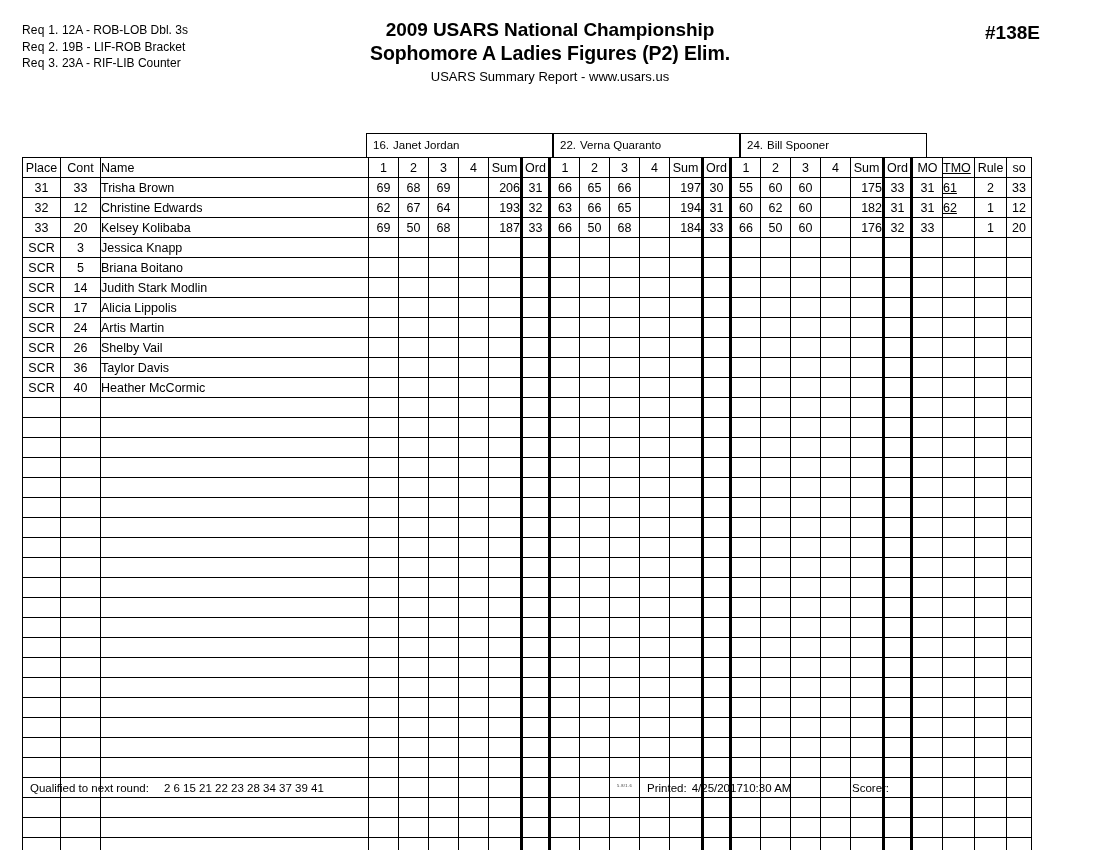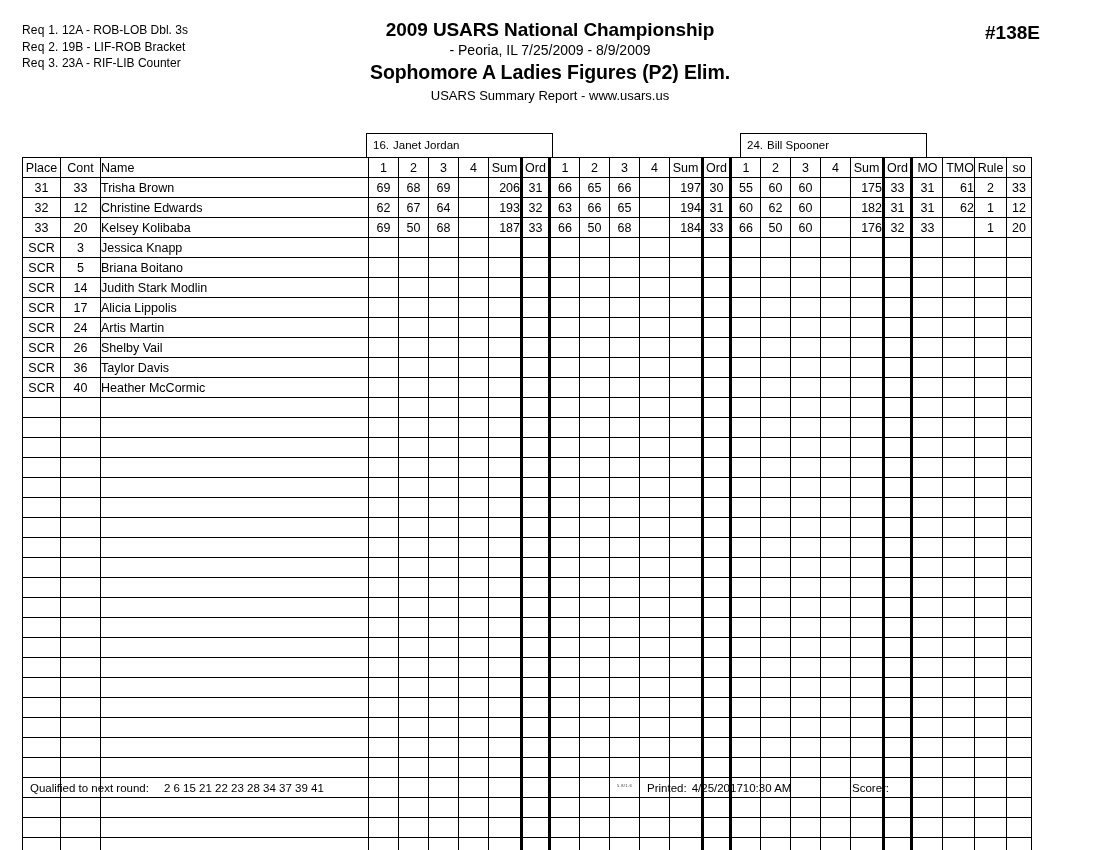--- a/index.html
+++ b/index.html
@@ -118,21 +118,21 @@
   .thickL { border-left: 3px solid #000 !important; }
   .thickR { border-right: 3px solid #000 !important; }
 
   .c-place  { width: 38px;  text-align: center; }
   .c-cont   { width: 40px;  text-align: center; }
   .c-name   { width: 268px; text-align: left; padding-left: 5px; }
   .c-sc     { width: 30px;  text-align: center; }
   .c-sum    { width: 33px;  text-align: right; padding-right: 3px; }
   .c-ord    { width: 28px;  text-align: center; font-weight: bold; }
   .c-mo     { width: 31px;  text-align: center; }
-  .c-tmo    { width: 32px;  text-align: right; }
+  .c-tmo    { width: 32px;  text-align: left; text-decoration: underline; }
   .c-rule   { width: 32px;  text-align: center; }
   .c-so     { width: 25px;  text-align: center; }
 
   thead .c-name { text-align: left; }
   thead .c-sum  { text-align: center; padding-right: 0; }
 
   tbody td { height: 20px; }
 
   
   .footer {
@@ -188,33 +188,35 @@
       <span class="req-val">19B - LIF-ROB Bracket</span>
     </span>
     <span class="req-line">
       <span class="req-lbl">Req  3.</span>
       <span class="req-val">23A - RIF-LIB Counter</span>
     </span>
   </div>
 
   <div class="title-block">
     <div class="title-main">2009 USARS National Championship</div>
-    <div class="title-venue">- Peoria, IL  7/25/2009 - 8/9/2009</div>
     <div class="title-event">Sophomore A Ladies Figures (P2) Elim.</div>
     <div class="title-sub">USARS Summary Report - www.usars.us</div>
   </div>
 
   <div class="event-number">#138E</div>
 </div>
 
 <div class="sheet">
 
   <div class="judge-band">
     <div class="judge-box" style="left:344px; width:187px;">
       <span class="jnum">16.</span><span>Janet Jordan</span>
+    </div>
+    <div class="judge-box" style="left:531px; width:187px;">
+      <span class="jnum">22.</span><span>Verna Quaranto</span>
     </div>
     <div class="judge-box" style="left:718px; width:187px;">
       <span class="jnum">24.</span><span>Bill Spooner</span>
     </div>
   </div>
 
   <table class="grid">
     <thead>
       <tr>
         <th class="c-place">Place</th>

